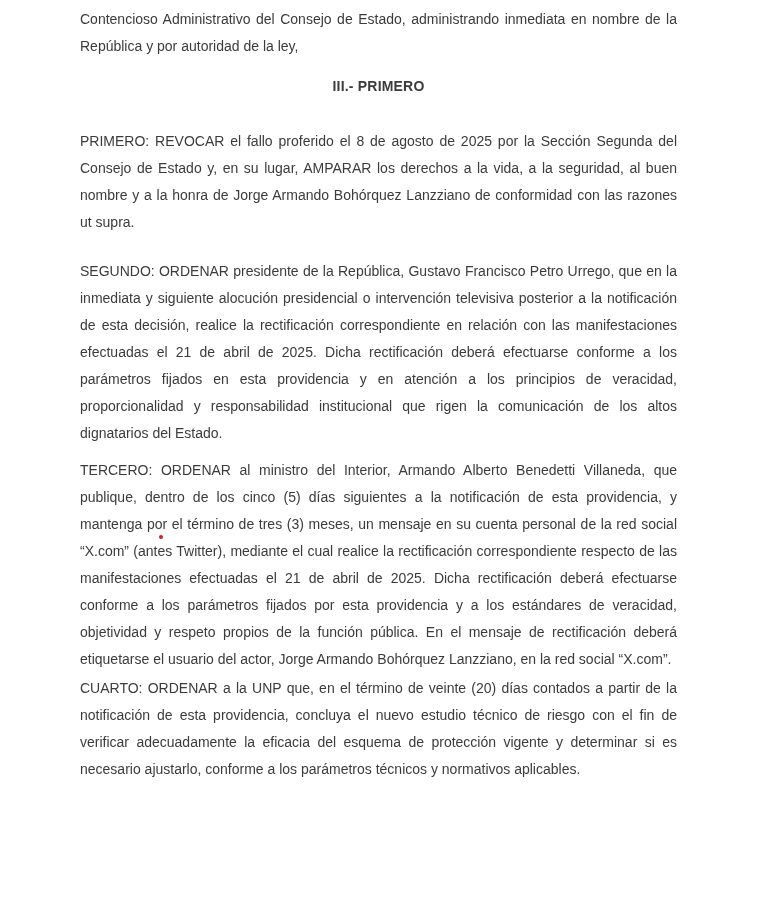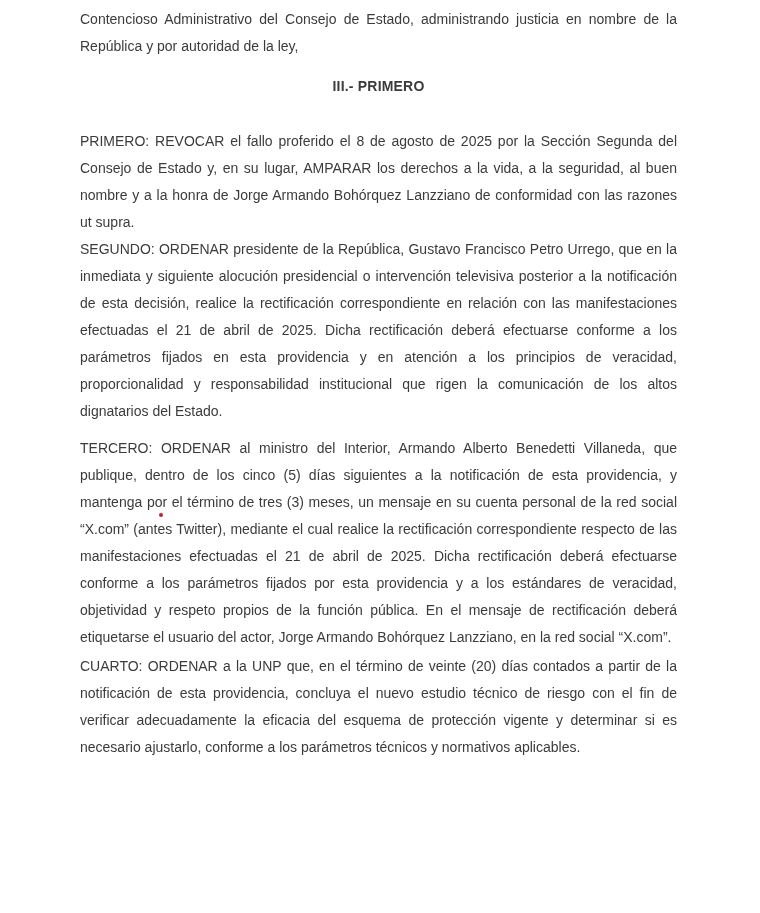--- a/index.html
+++ b/index.html
@@ -29,21 +29,21 @@
   }
   .heading {
     margin: 13px 0 0 0;
     font-size: 14px;
     line-height: 27px;
     font-weight: bold;
     text-align: center;
     letter-spacing: 0.2px;
   }
   .p-primero { margin-top: 28px; }
-  .p-segundo { }
+  .p-segundo { margin-top: 22px; }
   .p-tercero { margin-top: 10px; }
   .p-cuarto  { margin-top: 2px; }
   .b { font-weight: normal; }
   .i { }
   .red-dot {
     position: relative;
     display: inline-block;
   }
   .red-dot::after {
     content: "";
@@ -55,21 +55,21 @@
     height: 4px;
     border-radius: 50%;
     background: #cc2222;
   }
 </style>
 </head>
 <body>
 
 <div class="page">
 
-  <p class="para intro"><span>Contencioso Administrativo del Consejo de Estado, administrando justicia en nombre de la República y por autoridad de la ley,</span></p>
+  <p class="para intro"><span>Contencioso Administrativo del Consejo de Estado, administrando inmediata en nombre de la República y por autoridad de la ley,</span></p>
 
   <h3 class="heading">III.- PRIMERO</h3>
 
   <p class="para p-primero"><span class="b">PRIMERO: REVOCAR</span><span> el fallo proferido el 8 de agosto de 2025 por la Sección Segunda del Consejo de Estado y, en su lugar, </span><span class="b">AMPARAR</span><span> los derechos a la vida, a la seguridad, al buen nombre y a la honra de Jorge Armando Bohórquez Lanzziano de conformidad con las razones </span><span class="i">ut supra</span><span>.</span></p>
 
   <p class="para p-segundo"><span class="b">SEGUNDO: ORDENAR</span><span> presidente de la República, Gustavo Francisco Petro Urrego, que en la inmediata y siguiente alocución presidencial o intervención televisiva posterior a la notificación de esta decisión, realice la rectificación correspondiente en relación con las manifestaciones efectuadas el 21 de abril de 2025. Dicha rectificación deberá efectuarse conforme a los parámetros fijados en esta providencia y en atención a los principios de veracidad, proporcionalidad y responsabilidad institucional que rigen la comunicación de los altos dignatarios del Estado.</span></p>
 
   <p class="para p-tercero"><span class="b">TERCERO: ORDENAR</span><span> al ministro del Interior, Armando Alberto Benedetti Villaneda, que publique, dentro de los cinco (5) días siguientes a la notificación de esta providencia, y mantenga por el término de tres (3) meses, un mensaje en su cuenta personal de la red social “X.com” (ant</span><span class="red-dot">e</span><span>s Twitter), mediante el cual realice la rectificación correspondiente respecto de las manifestaciones efectuadas el 21 de abril de 2025. Dicha rectificación deberá efectuarse conforme a los parámetros fijados por esta providencia y a los estándares de veracidad, objetividad y respeto propios de la función pública. En el mensaje de rectificación deberá etiquetarse el usuario del actor, Jorge Armando Bohórquez Lanzziano, en la red social “X.com”.</span></p>
 
   <p class="para p-cuarto"><span class="b">CUARTO: ORDENAR</span><span> a la UNP que, en el término de veinte (20) días contados a partir de la notificación de esta providencia, concluya el nuevo estudio técnico de riesgo con el fin de verificar adecuadamente la eficacia del esquema de protección vigente y determinar si es necesario ajustarlo, conforme a los parámetros técnicos y normativos aplicables.</span></p>

